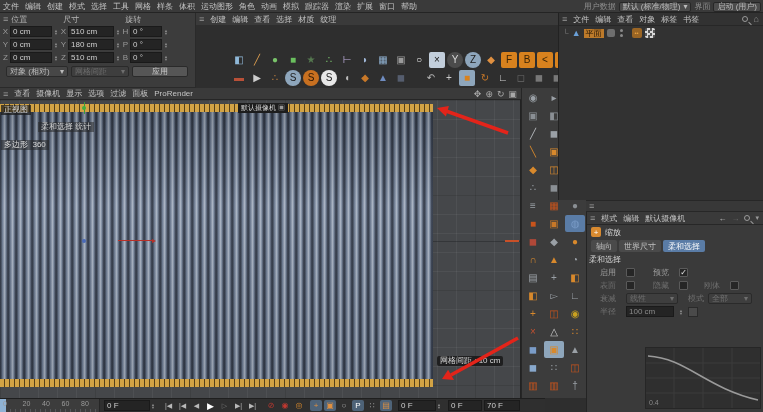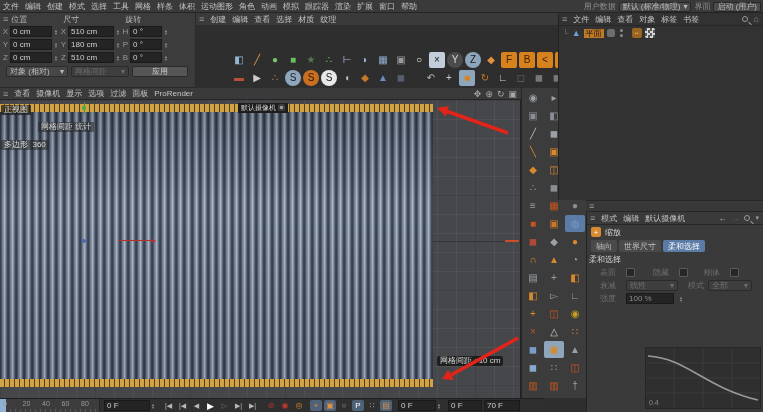--- a/index.html
+++ b/index.html
@@ -317,21 +317,21 @@
     </div>
 
     <div class="abs" style="left:84px;top:2px;width:1px;height:12px;background:#3a9a3a"></div>
     <div class="abs" style="left:82px;top:6px;width:4px;height:4px;background:#3fae3f;border-radius:50%"></div>
     <div class="abs" style="left:118px;top:140px;width:36px;height:1px;background:#b83028"></div>
     <div class="abs" style="left:152px;top:136px;color:#b83028;font-size:8px">▸</div>
     <div class="abs" style="left:82px;top:139px;width:4px;height:4px;background:#4a6ab8;border-radius:50%"></div>
     <div class="abs" style="left:505px;top:140px;width:14px;height:2px;background:#c85028"></div>
 
     <span class="vp-label" style="left:1px;top:5px">正视图</span>
-    <span class="vp-label" style="left:38px;top:22px;background:rgba(40,40,40,.55)">网格间距 统计</span>
+    <span class="vp-label" style="left:38px;top:22px;background:rgba(40,40,40,.55)">柔和选择 统计</span>
     <span class="vp-label" style="left:1px;top:40px;background:rgba(40,40,40,.55)">
       <span>多边形</span>&nbsp;&nbsp;<span>360</span>
     </span>
     <span class="vp-label" style="left:238px;top:3px;background:#1d1d1d;font-size:7px">
       <span>默认摄像机</span> <span style="color:#999">▣</span>
     </span>
     <span class="vp-label" style="left:437px;top:256px;background:rgba(25,25,25,.85);border-radius:2px">网格间距 : 10 cm</span>
 
     <svg id="arrows" width="521" height="298">
       <line x1="508" y1="33" x2="446" y2="11" stroke="#e3241a" stroke-width="3.5"></line>
@@ -453,46 +453,53 @@
     </div>
     <div class="row" id="attr-tabs" style="height:14px;padding-left:4px">
         <span class="tab">轴向</span>
         <span class="tab">世界尺寸</span>
         <span class="tab active">柔和选择</span>
       </div>
     <div class="row" style="height:13px;padding-left:2px">
       <span style="color:#dcdcdc">柔和选择</span>
     </div>
     <div class="attr-row">
+      <span class="lab" style="width:22px">启用</span>
+      <span class="cb"></span>
+      <span class="lab" style="width:22px;margin-left:14px">预览</span>
+      <span class="cb">✓</span>
+    </div>
+    <div class="attr-row">
       <span class="lab dim" style="width:22px">表面</span>
       <span class="cb"></span>
       <span class="lab dim" style="width:22px;margin-left:14px">隐藏</span>
       <span class="cb"></span>
       <span class="lab dim" style="width:22px;margin-left:12px">刚体</span>
       <span class="cb"></span>
     </div>
     <div class="attr-row">
       <span class="lab dim" style="width:22px">衰减</span>
       <span class="dd dim" style="width:52px">
         <span>线性</span>
           <span>▾</span>
       </span>
       <span class="lab dim" style="margin-left:6px">模式</span>
       <span class="dd dim" style="width:44px">
         <span>全部</span>
           <span>▾</span>
       </span>
     </div>
     <div class="attr-row">
-      <span class="lab dim" style="width:22px">强度</span>
-      <span class="field" style="width:48px;color:#8a8a8a">100 %</span>
+      <span class="lab dim" style="width:22px">半径</span>
+      <span class="field" style="width:48px;color:#8a8a8a">100 cm</span>
       <span class="stepper">
           <span>▲</span>
           <span>▼</span>
         </span>
+      <span style="width:10px;height:10px;background:#4a4a4a;border:1px solid #2a2a2a"></span>
     </div>
     <div id="curve">
       <svg width="114" height="60">
         <g stroke="#3c3c3c" stroke-width="1">
           <line x1="0" y1="15" x2="114" y2="15"></line>
             <line x1="0" y1="30" x2="114" y2="30"></line>
           <line x1="0" y1="45" x2="114" y2="45"></line>
             <line x1="28" y1="0" x2="28" y2="60"></line>
           <line x1="57" y1="0" x2="57" y2="60"></line>
             <line x1="86" y1="0" x2="86" y2="60"></line>

